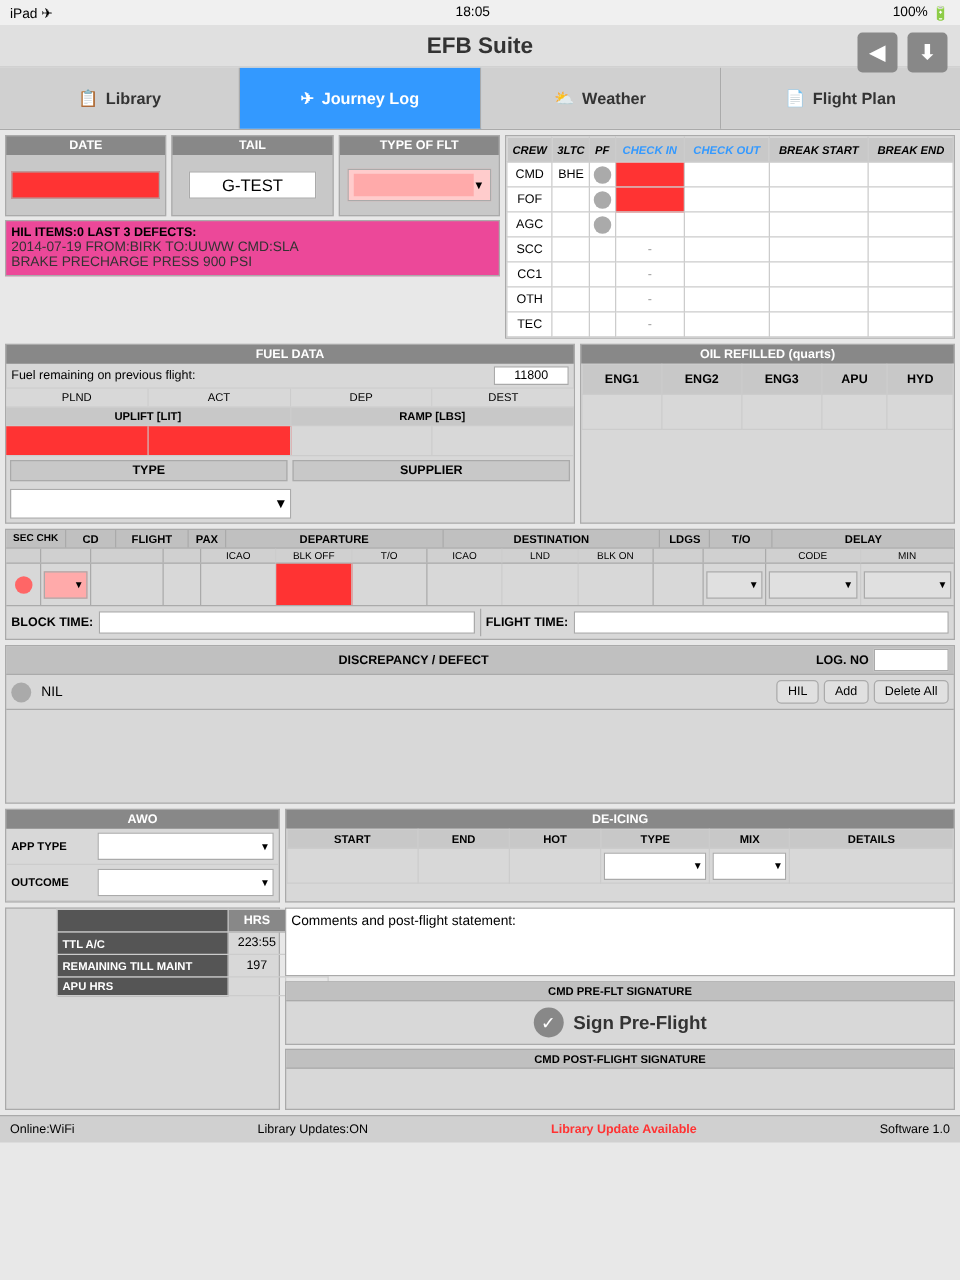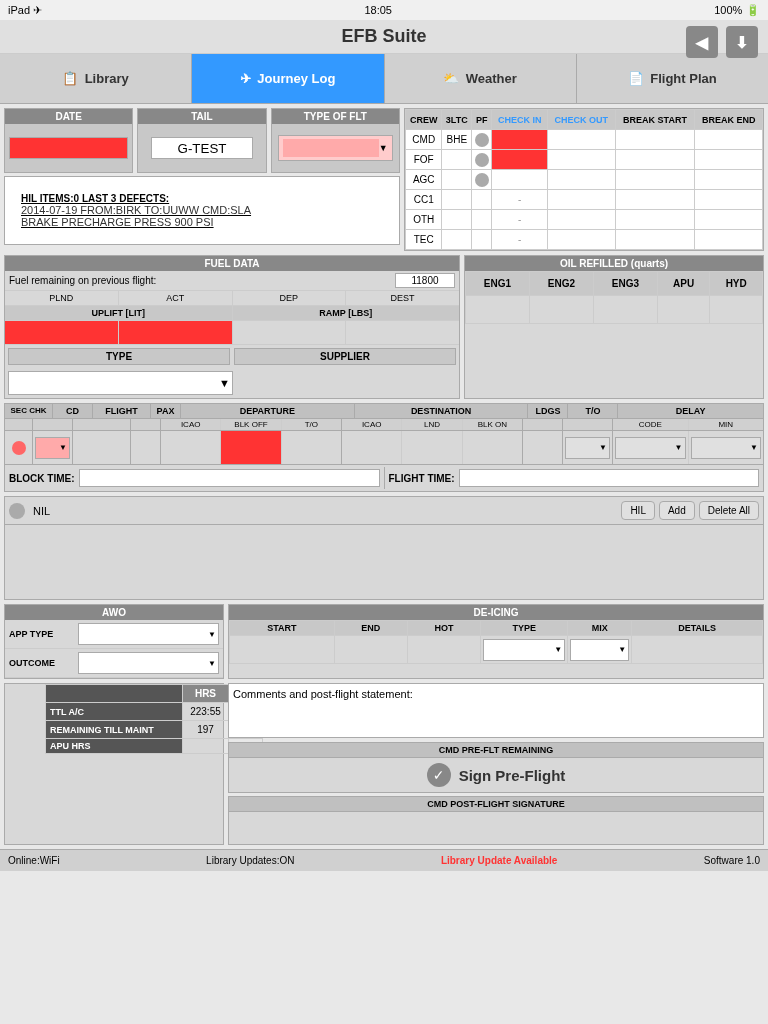--- a/index.html
+++ b/index.html
@@ -28,29 +28,29 @@
     .top-row { display: flex; gap: 4px; height: 65px; }
     .top-cell { flex: 1; background: #c8c8c8; border: 1px solid #aaa; display: flex; flex-direction: column; align-items: center; }
     .top-cell-header { background: #888; color: white; width: 100%; text-align: center; padding: 2px; font-size: 10px; font-weight: bold; }
     .top-cell-value { flex: 1; display: flex; align-items: center; justify-content: center; width: 100%; }
     .red-input { background: #ff3333; height: 22px; flex: 1; margin: 4px; border: 1px solid #aaa; }
     .text-input { background: white; height: 22px; padding: 2px 4px; border: 1px solid #aaa; text-align: center; width: 80%; }
     .select-input { background: #ffcccc; height: 26px; width: 90%; border: 1px solid #aaa; display: flex; align-items: center; justify-content: space-between; padding: 0 4px; }
     .select-arrow { font-size: 9px; }
 
     
-    .hil-section { background: #ffffff; border: 1px solid #aaa; padding: 16px; min-height: 45px; text-decoration: underline; }
+    .hil-section { background: #ec4899; border: 1px solid #aaa; padding: 4px; min-height: 45px; }
     .hil-bold { font-weight: bold; font-size: 10px; }
     .hil-text { font-size: 11px; color: #333; }
 
     
     .crew-section { background: white; border: 1px solid #aaa; }
     .crew-table { width: 100%; border-collapse: collapse; font-size: 10px; }
     .crew-table th, .crew-table td { border: 1px solid #ccc; text-align: center; padding: 2px 1px; height: 20px; }
-    .crew-table th { background: #c8c8c8; font-weight: bold; font-size: 9px; }
+    .crew-table th { background: #c8c8c8; font-weight: bold; font-size: 9px; font-style: italic; }
     .crew-table .col-check { color: #3399ff; font-weight: bold; }
     .red-cell { background: #ff3333; }
     .gray-circle { width: 14px; height: 14px; background: #aaa; border-radius: 50%; margin: auto; }
     .dash-cell { color: #999; }
 
     
     .two-col { display: flex; gap: 4px; }
 
     
     .fuel-section { background: #d8d8d8; border: 1px solid #aaa; flex: 1; }
@@ -226,20 +226,29 @@
             <td></td>
             <td>
                 <div class="gray-circle"></div>
               </td>
             <td></td>
             <td></td>
             <td></td>
             <td></td>
           </tr>
           <tr>
+            <td>SCC</td>
+            <td></td>
+            <td></td>
+            <td class="dash-cell">-</td>
+            <td></td>
+            <td></td>
+            <td></td>
+          </tr>
+          <tr>
             <td>CC1</td>
             <td></td>
             <td></td>
             <td class="dash-cell">-</td>
             <td></td>
             <td></td>
             <td></td>
           </tr>
           <tr>
             <td>OTH</td>
@@ -414,20 +423,25 @@
         <div style="flex:1;background:white;border:1px solid #aaa;height:18px;"></div>
       </div>
       <div style="display:flex;align-items:center;flex:1;padding:2px 4px;">
         <span style="font-size:10px;font-weight:bold;margin-right:4px;">FLIGHT TIME:</span>
         <div style="flex:1;background:white;border:1px solid #aaa;height:18px;"></div>
       </div>
     </div>
   </div>
 
   <div class="discrep-section">
+    <div class="discrep-header">
+      <div class="discrep-title">DISCREPANCY / DEFECT</div>
+      <div class="discrep-logno">LOG. NO</div>
+      <div style="background:white;border:1px solid #aaa;width:60px;height:18px;"></div>
+    </div>
     <div class="discrep-body">
       <div class="nil-checkbox"></div>
       <span class="nil-text">NIL</span>
       <div class="discrep-buttons">
         <button class="btn btn-hil">HIL</button>
         <button class="btn">Add</button>
         <button class="btn">Delete All</button>
       </div>
     </div>
     <div class="discrep-area"></div>
@@ -523,21 +537,21 @@
 
     <div style="flex:1; display:flex; flex-direction:column; gap:4px;">
 
       <div style="background:white;border:1px solid #aaa;padding:4px;flex:1;min-height:55px;">
         <span>Comments and post-flight statement:</span>
       </div>
 
       <div style="display:flex; flex-direction:column; gap:3px;">
 
         <div style="background:#d8d8d8;border:1px solid #aaa;">
-          <div style="background:#c0c0c0;text-align:center;font-size:9px;font-weight:bold;padding:2px;border-bottom:1px solid #aaa;">CMD PRE-FLT REMAINING</div>
+          <div style="background:#c0c0c0;text-align:center;font-size:9px;font-weight:bold;padding:2px;border-bottom:1px solid #aaa;">CMD PRE-FLT SIGNATURE</div>
           <div style="display:flex;align-items:center;justify-content:center;gap:8px;padding:5px;">
             <div style="width:24px;height:24px;background:#888;border-radius:50%;display:flex;align-items:center;justify-content:center;color:white;font-size:14px;">✓</div>
             <span style="font-size:15px;font-weight:bold;color:#333;">Sign Pre-Flight</span>
           </div>
         </div>
 
         <div style="background:#d8d8d8;border:1px solid #aaa;">
           <div style="background:#c0c0c0;text-align:center;font-size:9px;font-weight:bold;padding:2px;border-bottom:1px solid #aaa;">CMD POST-FLIGHT SIGNATURE</div>
           <div style="height:32px;"></div>
         </div>

